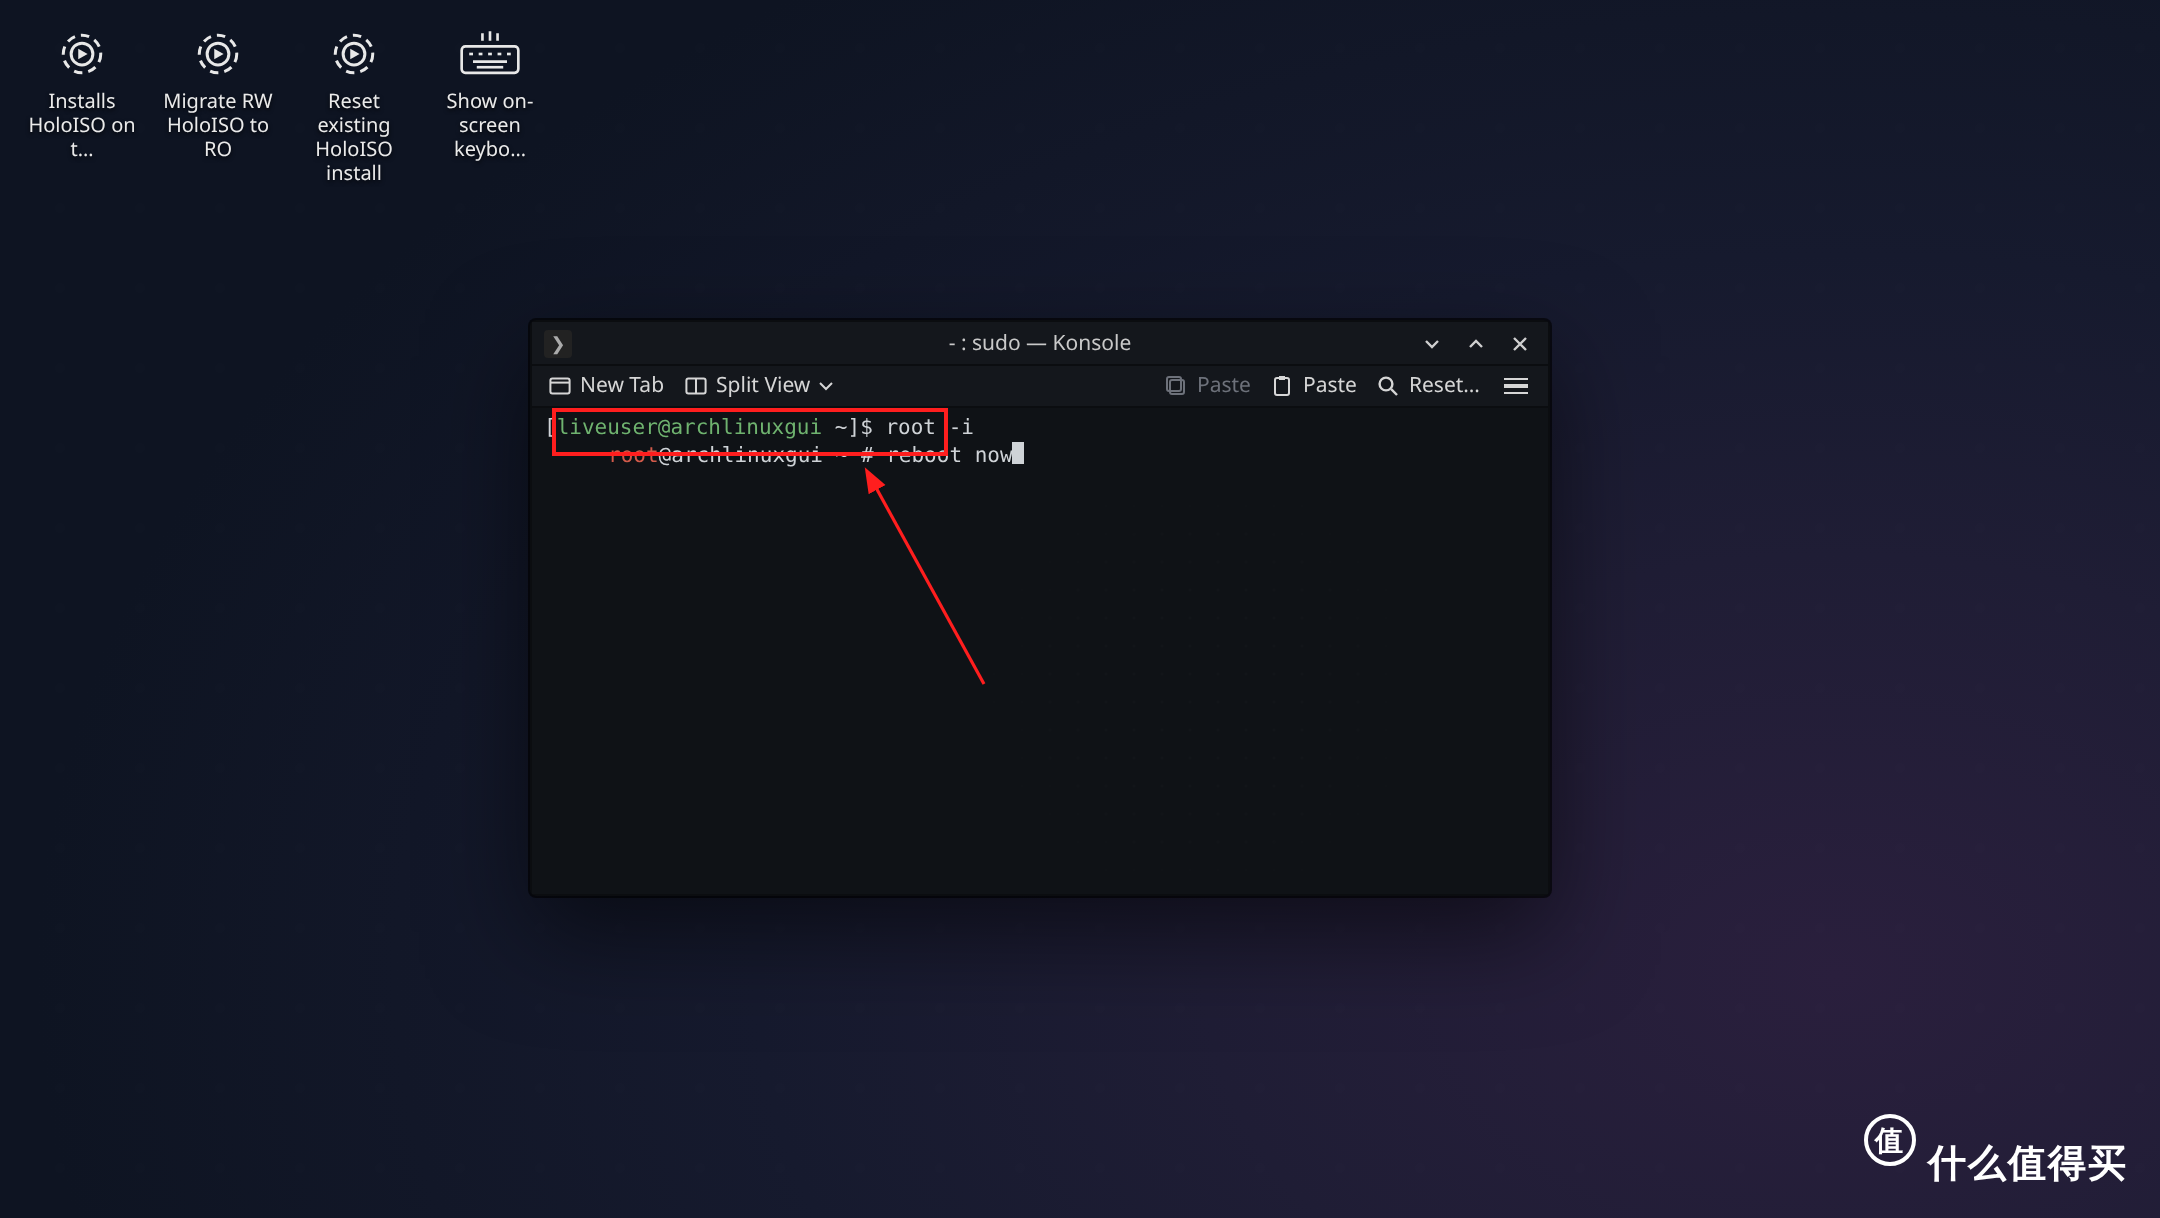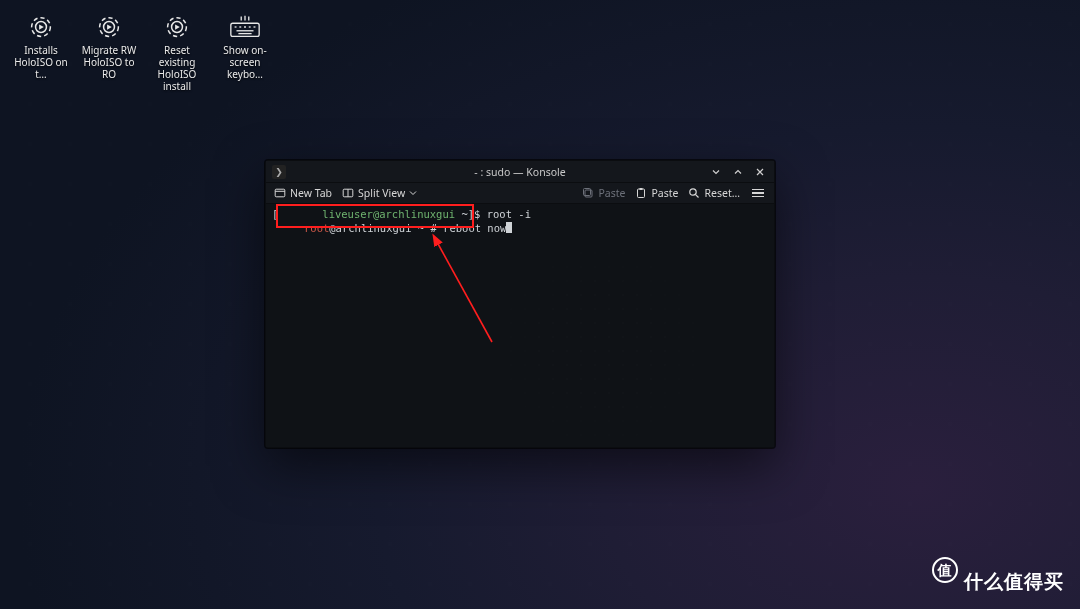--- a/index.html
+++ b/index.html
@@ -56,21 +56,21 @@
   .hamburger { display: inline-flex; flex-direction: column; gap: 2px; cursor: pointer; padding: 2px; }
   .hamburger span { width: 12px; height: 1.5px; background: #d6d6d6; display: block; }
 
   .terminal {
     flex: 1; background: #0f1216; padding: 3px 6px 6px 6px;
     font-family: "DejaVu Sans Mono", Menlo, Consolas, monospace;
     font-size: 10.5px; line-height: 14px; color: #cfd3d7;
     position: relative; overflow: hidden;
   }
   .terminal .line { white-space: pre; }
-  .c-user { color: #6fb36f; padding-left: 44px; }
+  .c-user { color: #6fb36f; }
   .c-root { color: #d15a4a; margin-left: 32px; }
   .c-path { color: #cfd3d7; }
   .c-cmd  { color: #cfd3d7; }
   .cursor { display: inline-block; width: 6px; height: 11px; background: #cfd3d7; vertical-align: -1px; }
 
   .deck-dots-term {
     position:absolute; inset:0; pointer-events:none; opacity:.10;
     background-image: radial-gradient(circle, rgba(200,200,200,.18) 0 .6px, transparent 1px);
     background-size: 14px 14px;
     -webkit-mask-image: radial-gradient(circle 170px at 66% 58%, #000 30%, transparent 75%);

